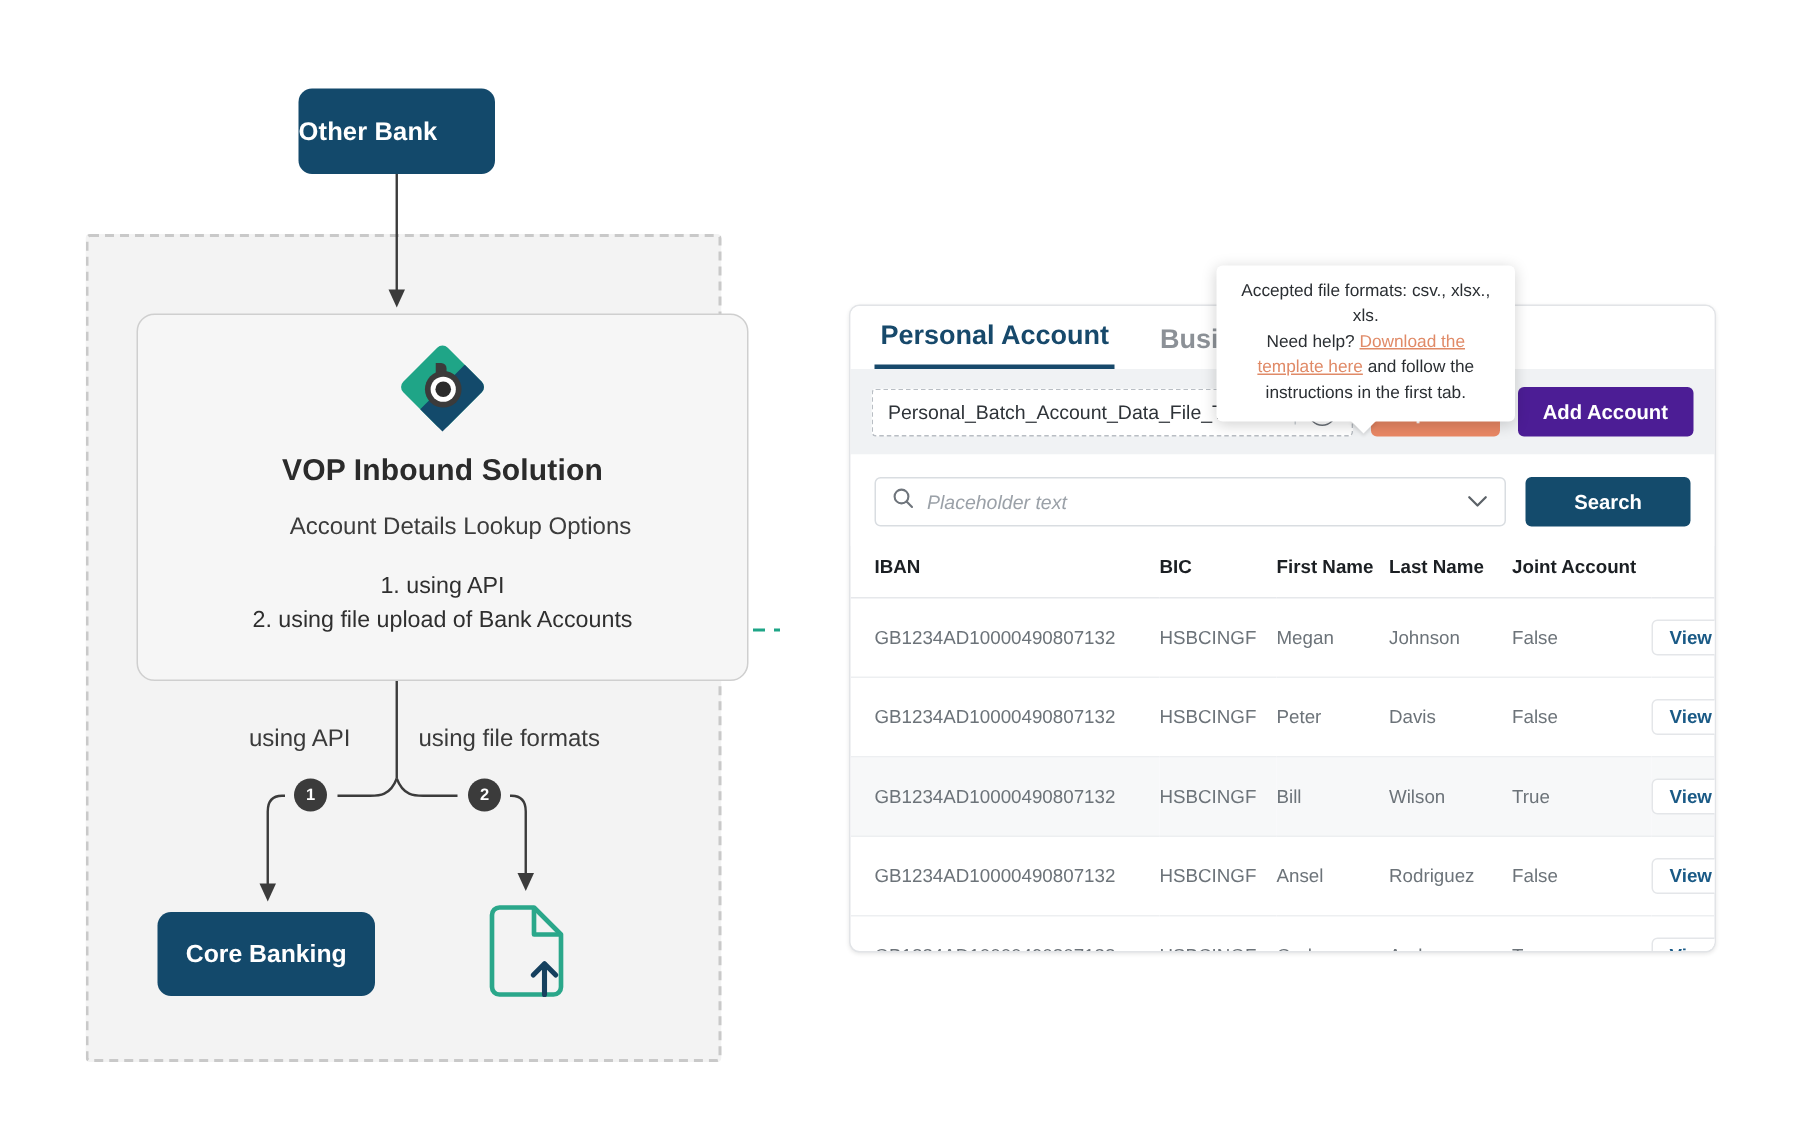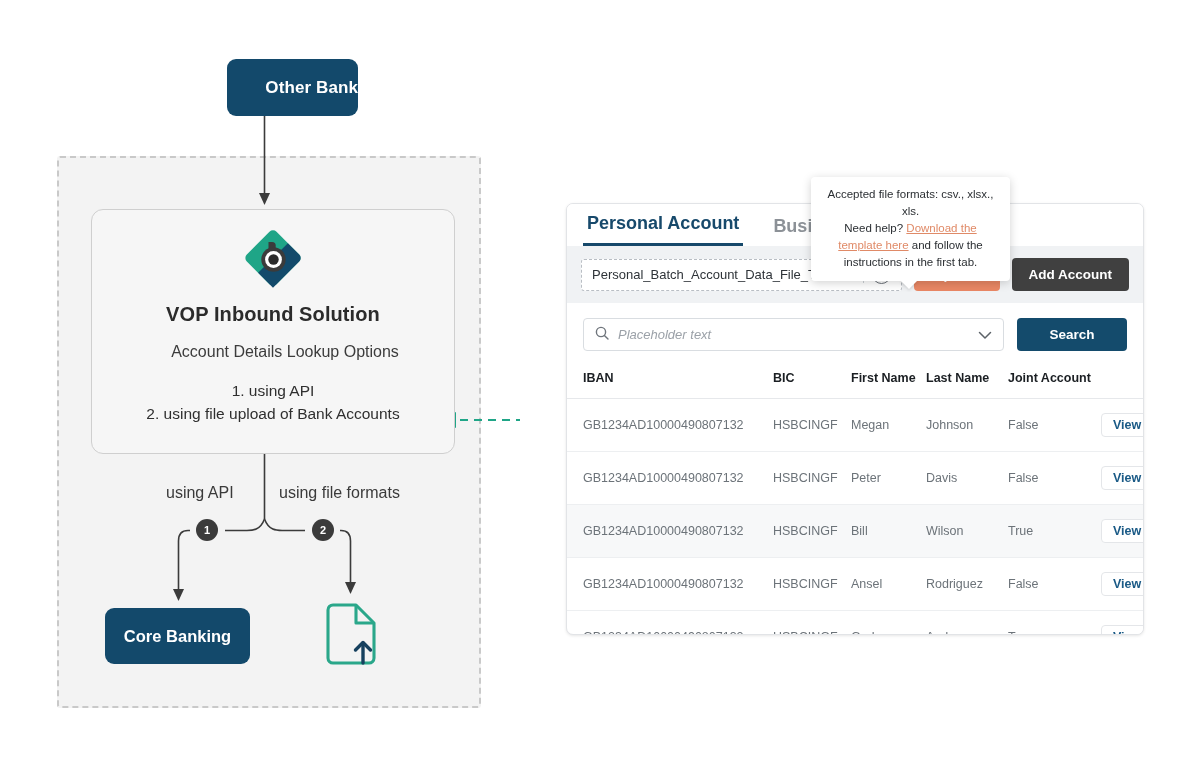--- a/index.html
+++ b/index.html
@@ -27,39 +27,38 @@
     position: absolute;
     left: 199px; top: 59px;
     width: 131px; height: 57px;
     background: #13496B;
     border-radius: 9px;
     color: #ffffff;
     font-size: 17px;
     font-weight: 600;
     display: flex;
     align-items: center;
-    justify-content: flex-end;
+    justify-content: flex-start;
     letter-spacing: .1px;
-    margin-left: 28px;
   }
 
   .dashed-zone {
     position: absolute;
     left: 57px; top: 156px;
     width: 424px; height: 552px;
     background: #F3F3F3;
     border: 2px dashed #C9C9C9;
     border-radius: 3px;
     box-sizing: border-box;
   }
 
   .vop-card {
     position: absolute;
     left: 91px; top: 209px;
-    width: 364px; height: 245px;
+    width: 408px; height: 245px;
     background: #F6F6F6;
     border: 1.5px solid #CFCFCF;
     border-radius: 12px;
     box-sizing: border-box;
     display: flex;
     flex-direction: column;
     align-items: center;
   }
   .vop-logo {
     margin-top: 17px;
@@ -220,21 +219,21 @@
     font-weight: 700;
     border: none;
     border-radius: 4px;
     height: 32px;
     padding: 0 20px;
     cursor: pointer;
     font-family: inherit;
   }
   .btn-add-account {
     flex: 0 0 auto;
-    background: #404040;
+    background: #4c1d95;
     color: #fff;
     font-size: 13.5px;
     font-weight: 700;
     border: none;
     border-radius: 4px;
     height: 33px;
     padding: 0 17px;
     cursor: pointer;
     font-family: inherit;
     white-space: nowrap;

